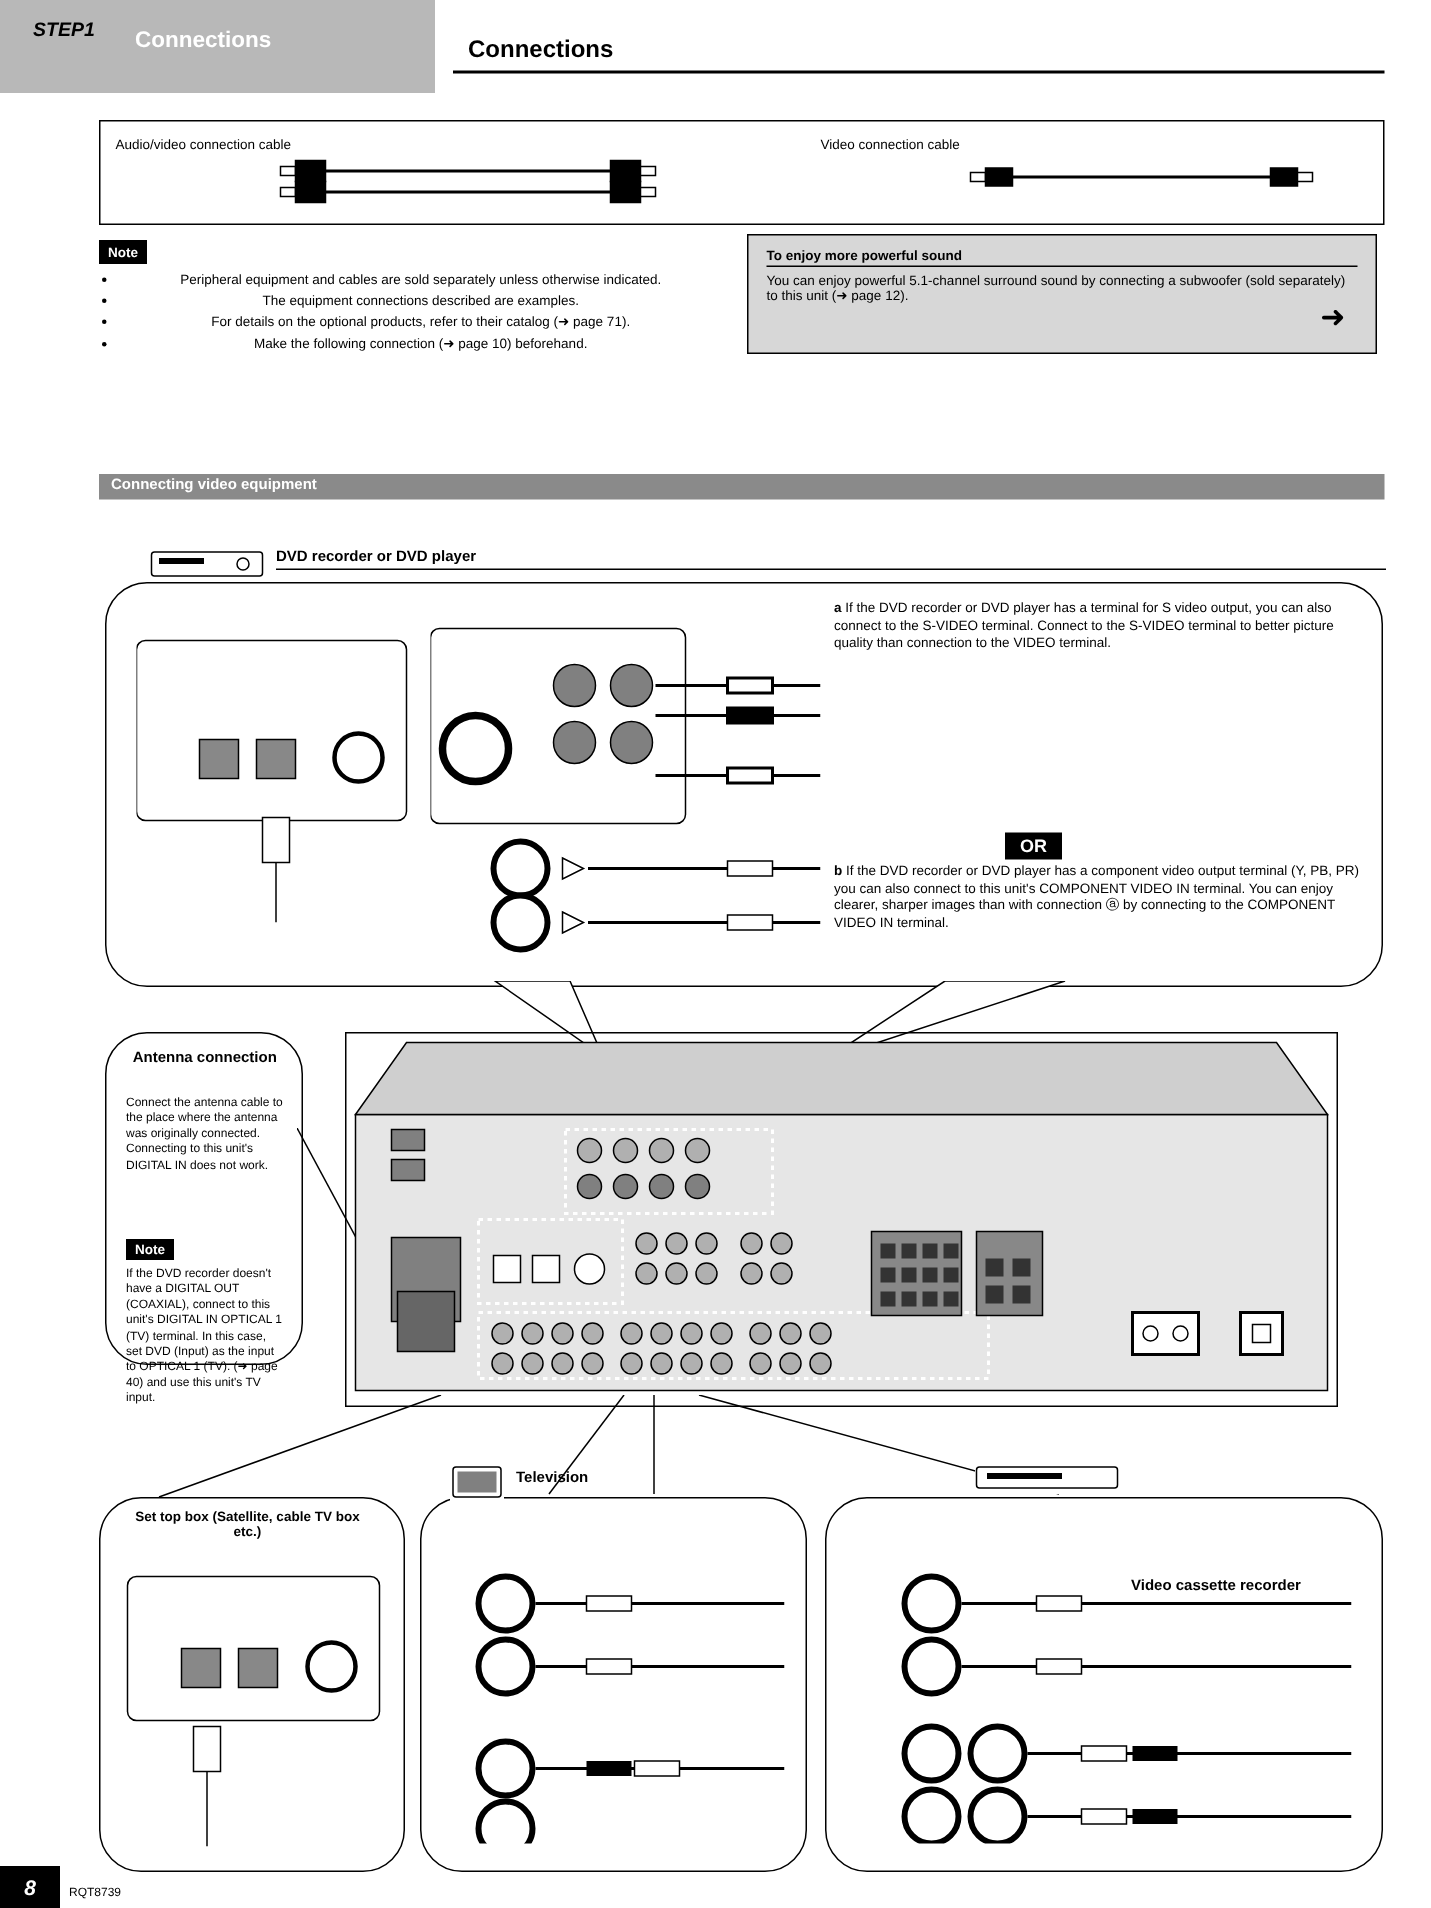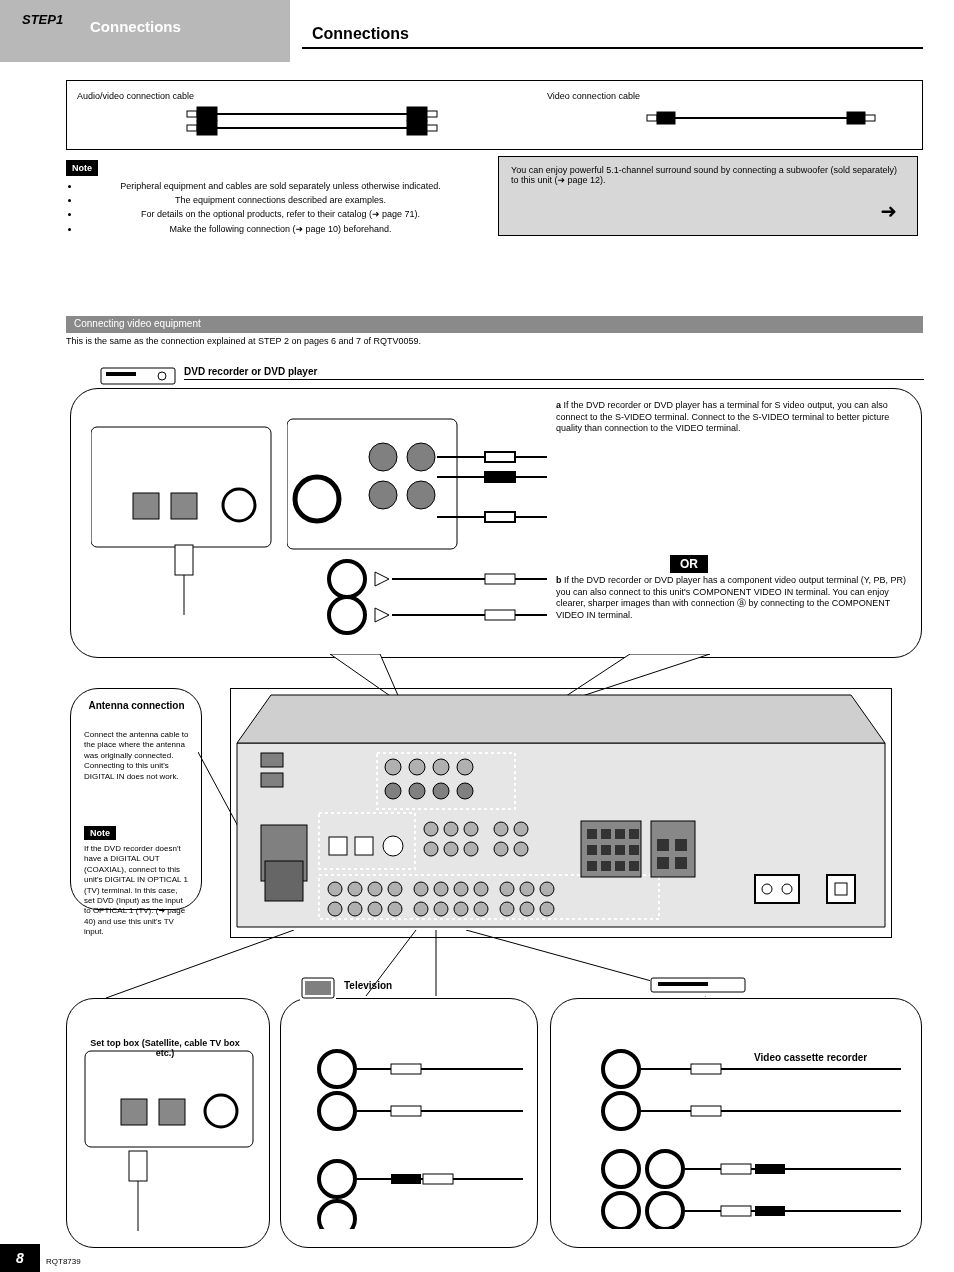--- a/index.html
+++ b/index.html
@@ -134,21 +134,21 @@
   .section-bar {
     position: absolute;
     top: 316px;
     left: 66px;
     right: 31px;
     height: 17px;
     background: #8a8a8a;
   }
   .section-bar .sb-text {
     color: #fff;
-    font-weight: normal;
+    font-weight: bold;
     font-size: 10px;
     padding: 2px 8px;
     display: block;
   }
   .body-note {
     position: absolute;
     top: 336px;
     left: 66px;
     right: 31px;
     font-size: 9px;
@@ -245,21 +245,21 @@
     height: 248px;
     border: 1px solid #000;
   }
   
   .balloon-stb {
     top: 998px;
     left: 66px;
     width: 202px;
     height: 248px;
   }
-  .stb-title { position: absolute; top: 1006px; left: 80px; width: 170px; text-align:center; font-weight:bold; font-size:9px;margin-top:32px; }
+  .stb-title { position: absolute; top: 1006px; left: 80px; width: 170px; text-align:center; font-weight:bold; font-size:9px; }
   
   .balloon-tv { top: 998px; left: 280px; width: 256px; height: 248px; }
   .tv-title { position: absolute; top: 980px; left: 344px; font-weight:bold; font-size:10px; }
   .tv-device { position: absolute; top: 976px; left: 300px; width: 36px; height: 26px; background:#fff;}
   
   .balloon-vcr { top: 998px; left: 550px; width: 370px; height: 248px; }
   .vcr-title { position: absolute; top: 1016px; left: 754px; font-weight:bold; font-size:10px;margin-top:36px; }
   .vcr-device { position: absolute; top: 976px; left: 650px; width: 96px; height: 20px; background:#fff;}
   .page-num {
     position: absolute;
@@ -328,28 +328,28 @@
     <span class="black-label">Note</span>
     <ul>
       <li>Peripheral equipment and cables are sold separately unless otherwise indicated.</li>
       <li>The equipment connections described are examples.</li>
       <li>For details on the optional products, refer to their catalog (➜ page 71).</li>
       <li>Make the following connection (➜ page 10) beforehand.</li>
     </ul>
   </div>
 
   <div class="gray-callout">
+    <div class="co-title">To enjoy more powerful sound</div>
     <div>You can enjoy powerful 5.1-channel surround sound by connecting a subwoofer (sold separately) to this unit (➜ page 12).</div>
     <div class="co-arrow arrow-r">➜</div>
   </div>
 
   <div class="section-bar">
     <span class="sb-text">Connecting video equipment</span>
   </div>
-  <div class="body-note">This is the same as the connection explained at STEP 2 on pages 6 and 7 of RQTV0059.</div>
 
   <div class="balloon balloon-dvd">
 
     <svg style="position:absolute; left:20px; top:26px;" width="190" height="200">
       <rect x="0" y="12" width="180" height="120" rx="6" fill="#fff" stroke="#000"></rect>
 
       <rect x="42" y="78" width="26" height="26" fill="#888" stroke="#000"></rect>
       <rect x="80" y="78" width="26" height="26" fill="#888" stroke="#000"></rect>
       <circle cx="148" cy="90" r="16" fill="#fff" stroke="#000" stroke-width="3"></circle>
 

